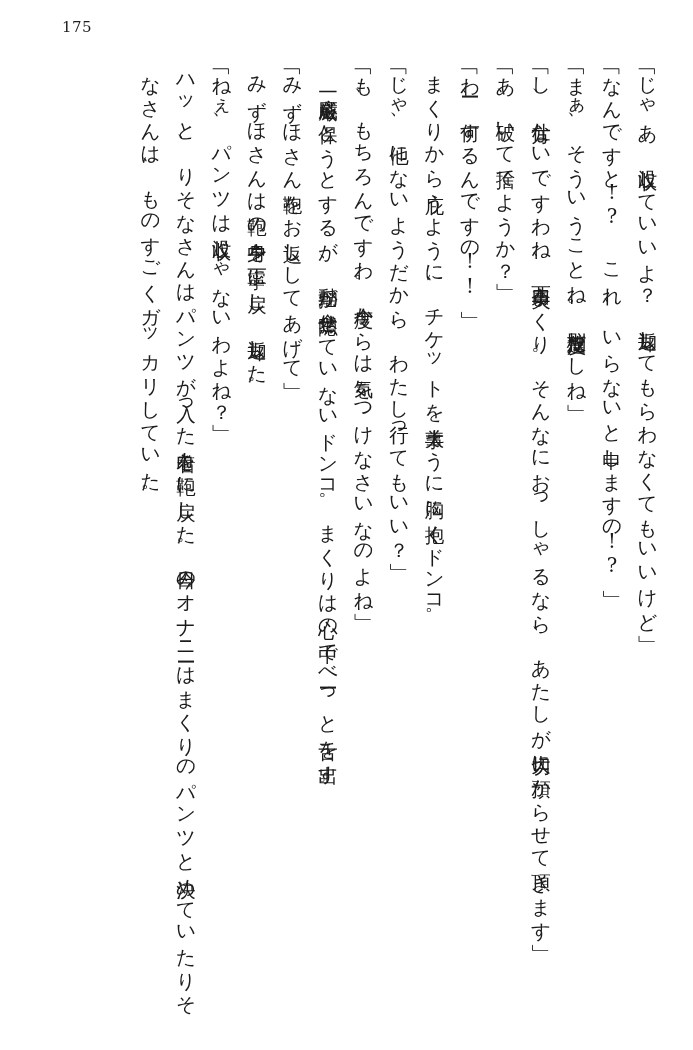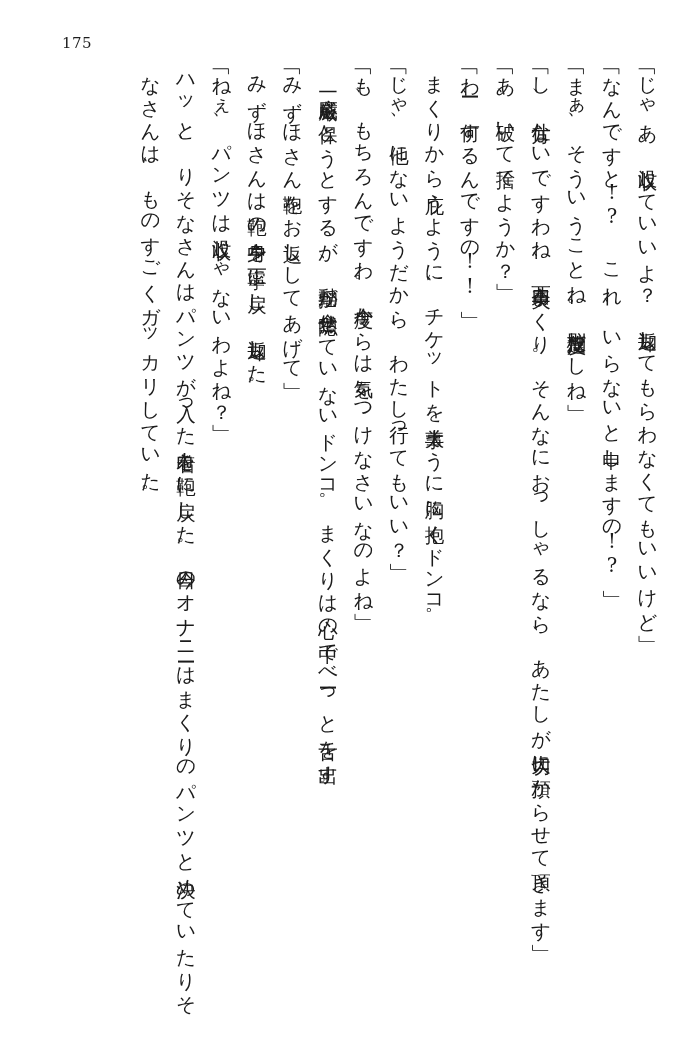--- a/index.html
+++ b/index.html
@@ -22,21 +22,20 @@
     box-sizing: border-box;
   }
   #page-number {
     position: absolute;
     top: 18px;
     left: 62px;
     font-size: 15px;
     font-family: "DejaVu Serif", "Liberation Serif", serif;
     color: #1d1d1d;
     letter-spacing: 0.5px;
-    margin-top: 16px;
   }
   #text-body {
     position: absolute;
     top: 62px;
     left: 30px;
     right: 28px;
     bottom: 30px;
     writing-mode: vertical-rl;
     text-orientation: upright;
     direction: ltr;

